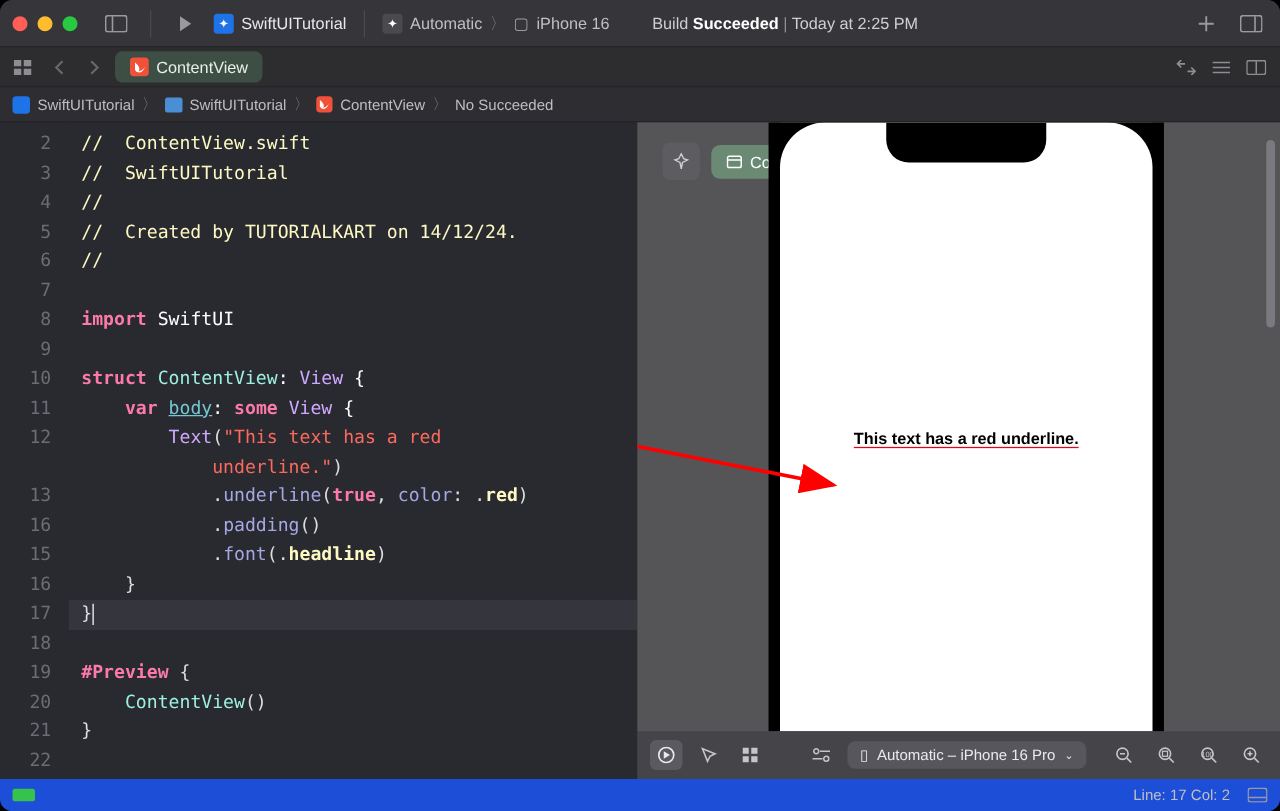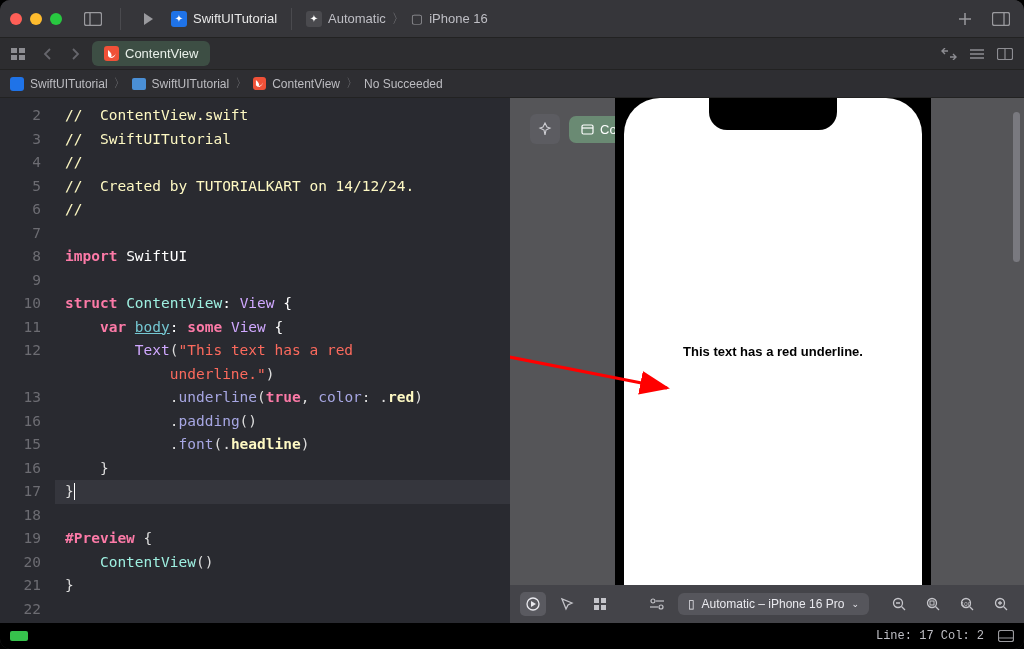--- a/index.html
+++ b/index.html
@@ -42,33 +42,33 @@
   .tok-prop{color:#75c8d3;text-decoration:underline;}
   .tok-call{color:#a7a7e3;}
   .tok-attr{color:#fef9c3;font-weight:bold;}
   .cursor{border-left:1.5px solid #fff;display:inline-block;height:17px;vertical-align:text-top;}
   
   .preview{flex:1;background:#4a4a4e;position:relative;display:flex;flex-direction:column;}
   .canvas{flex:1;position:relative;background:#555558;overflow:hidden;}
   .phone{position:absolute;left:105px;top:0;width:316px;height:100%;background:#000;border-radius:0 0 0 0;border-left:9px solid #000;border-right:9px solid #000;}
   .phone-screen{position:absolute;inset:0;background:#fff;border-radius:36px 36px 0 0;top:0;}
   .notch{position:absolute;top:0px;left:50%;transform:translateX(-50%);width:128px;height:32px;background:#000;border-radius:0 0 18px 18px;}
-  .preview-txt{position:absolute;left:50%;top:52%;transform:translate(-50%,-50%);color:#000;font-weight:600;font-size:13px;text-decoration-color:#e7040f;text-underline-offset:2px;white-space:nowrap;}
+  .preview-txt{position:absolute;left:50%;top:52%;transform:translate(-50%,-50%);color:#000;font-weight:600;font-size:13px;text-decoration:underline;text-decoration-color:#e7040f;text-underline-offset:2px;white-space:nowrap;}
   .pin{position:absolute;left:20px;top:16px;display:flex;gap:9px;align-items:center;}
   .pin-btn{width:30px;height:30px;border-radius:6px;background:#5c5c61;display:flex;align-items:center;justify-content:center;color:#cfcfd4;}
   .cv-chip{background:#6a8a73;color:#fff;padding:6px 12px;border-radius:7px;font-size:13px;display:flex;align-items:center;gap:6px;}
   .arrow{position:absolute;left:-18px;top:51%;pointer-events:none;}
   .canvas-sb{position:absolute;right:4px;top:14px;width:7px;height:150px;background:#79797f;border-radius:4px;}
   .preview-bar{height:38px;background:#444449;display:flex;align-items:center;padding:0 10px;gap:8px;}
   .pb-btn{width:26px;height:24px;display:flex;align-items:center;justify-content:center;color:#c5c5ca;border-radius:5px;}
   .pb-btn.active{background:#5a5a60;}
   .device-pick{background:#56565c;border-radius:6px;padding:4px 10px;display:flex;align-items:center;gap:7px;font-size:12px;color:#e9e9ee;}
   .pb-spacer{flex:1;}
   
-  .statusbar{height:26px;background:#000000;display:flex;align-items:center;padding:0 10px;font-size:12px;color:#bfbfc5;gap:14px;font-family:Liberation Mono, monospace;}
+  .statusbar{height:26px;background:#1d4ed8;display:flex;align-items:center;padding:0 10px;font-size:12px;color:#bfbfc5;gap:14px;}
   .sb-spacer{flex:1;}
   .sb-ind{width:18px;height:10px;background:#36c24c;border-radius:2px;}
   svg{display:block;}
 </style>
 </head>
 <body>
 
 <div class="window">
 
   <div class="titlebar">
@@ -95,20 +95,26 @@
     </div>
     <div class="divider"></div>
     <div class="scheme" style="color:#bfbfc5">
       <span class="scheme-icon" style="background:#4a4a4e">✦</span>
       <span>Automatic</span>
       <span class="crumb-sep">〉</span>
       <span style="color:#9a9a9e">▢</span>
       <span>iPhone 16</span>
     </div>
     <div style="width:14px"></div>
+    <div class="status">
+      <span>Build</span>
+      <b>Succeeded</b>
+      <span style="color:#8e8e92"> | </span>
+      <span>Today at 2:25 PM</span>
+    </div>
     <div class="tb-spacer"></div>
     <div class="tb-btn">
       <svg width="14" height="14" viewBox="0 0 14 14">
           <line x1="7" y1="1" x2="7" y2="13" stroke="#9a9a9e" stroke-width="1.5"></line>
           <line x1="1" y1="7" x2="13" y2="7" stroke="#9a9a9e" stroke-width="1.5"></line>
         </svg>
     </div>
     <div class="tb-btn">
       <svg width="18" height="14" viewBox="0 0 18 14">
           <rect x="0.5" y="0.5" width="17" height="13" rx="2" fill="none" stroke="#9a9a9e" stroke-width="1.3"></rect>

